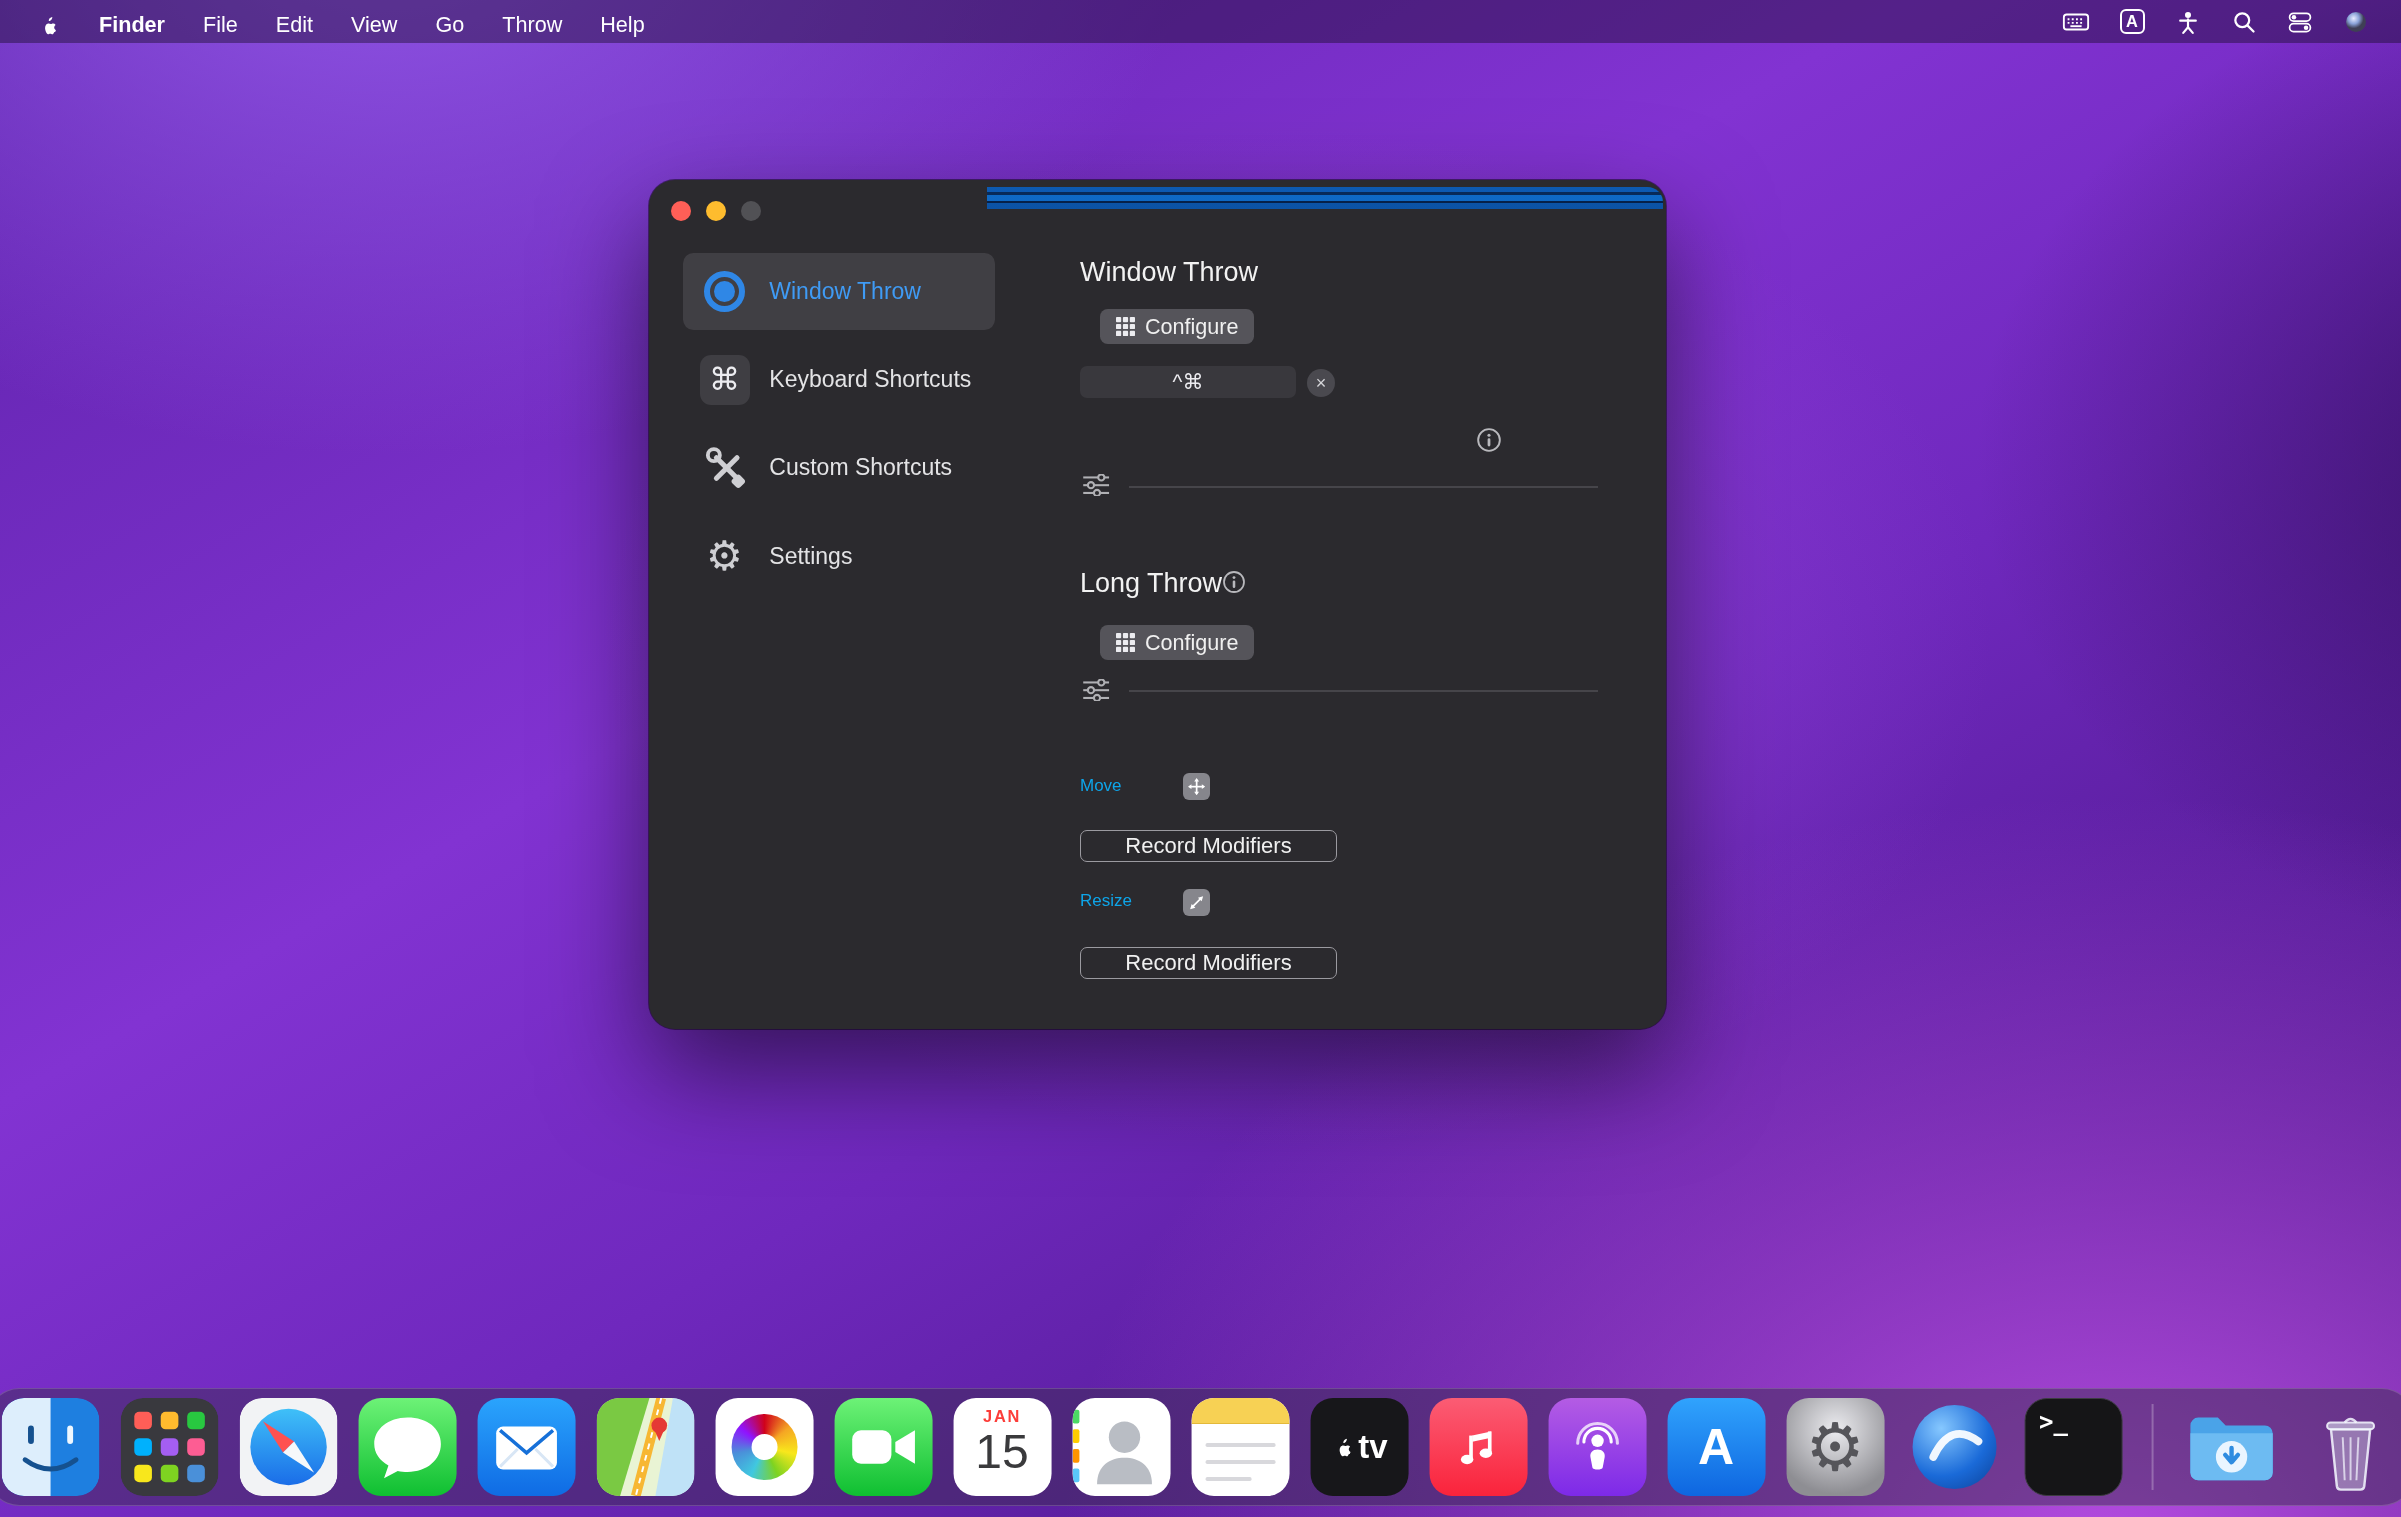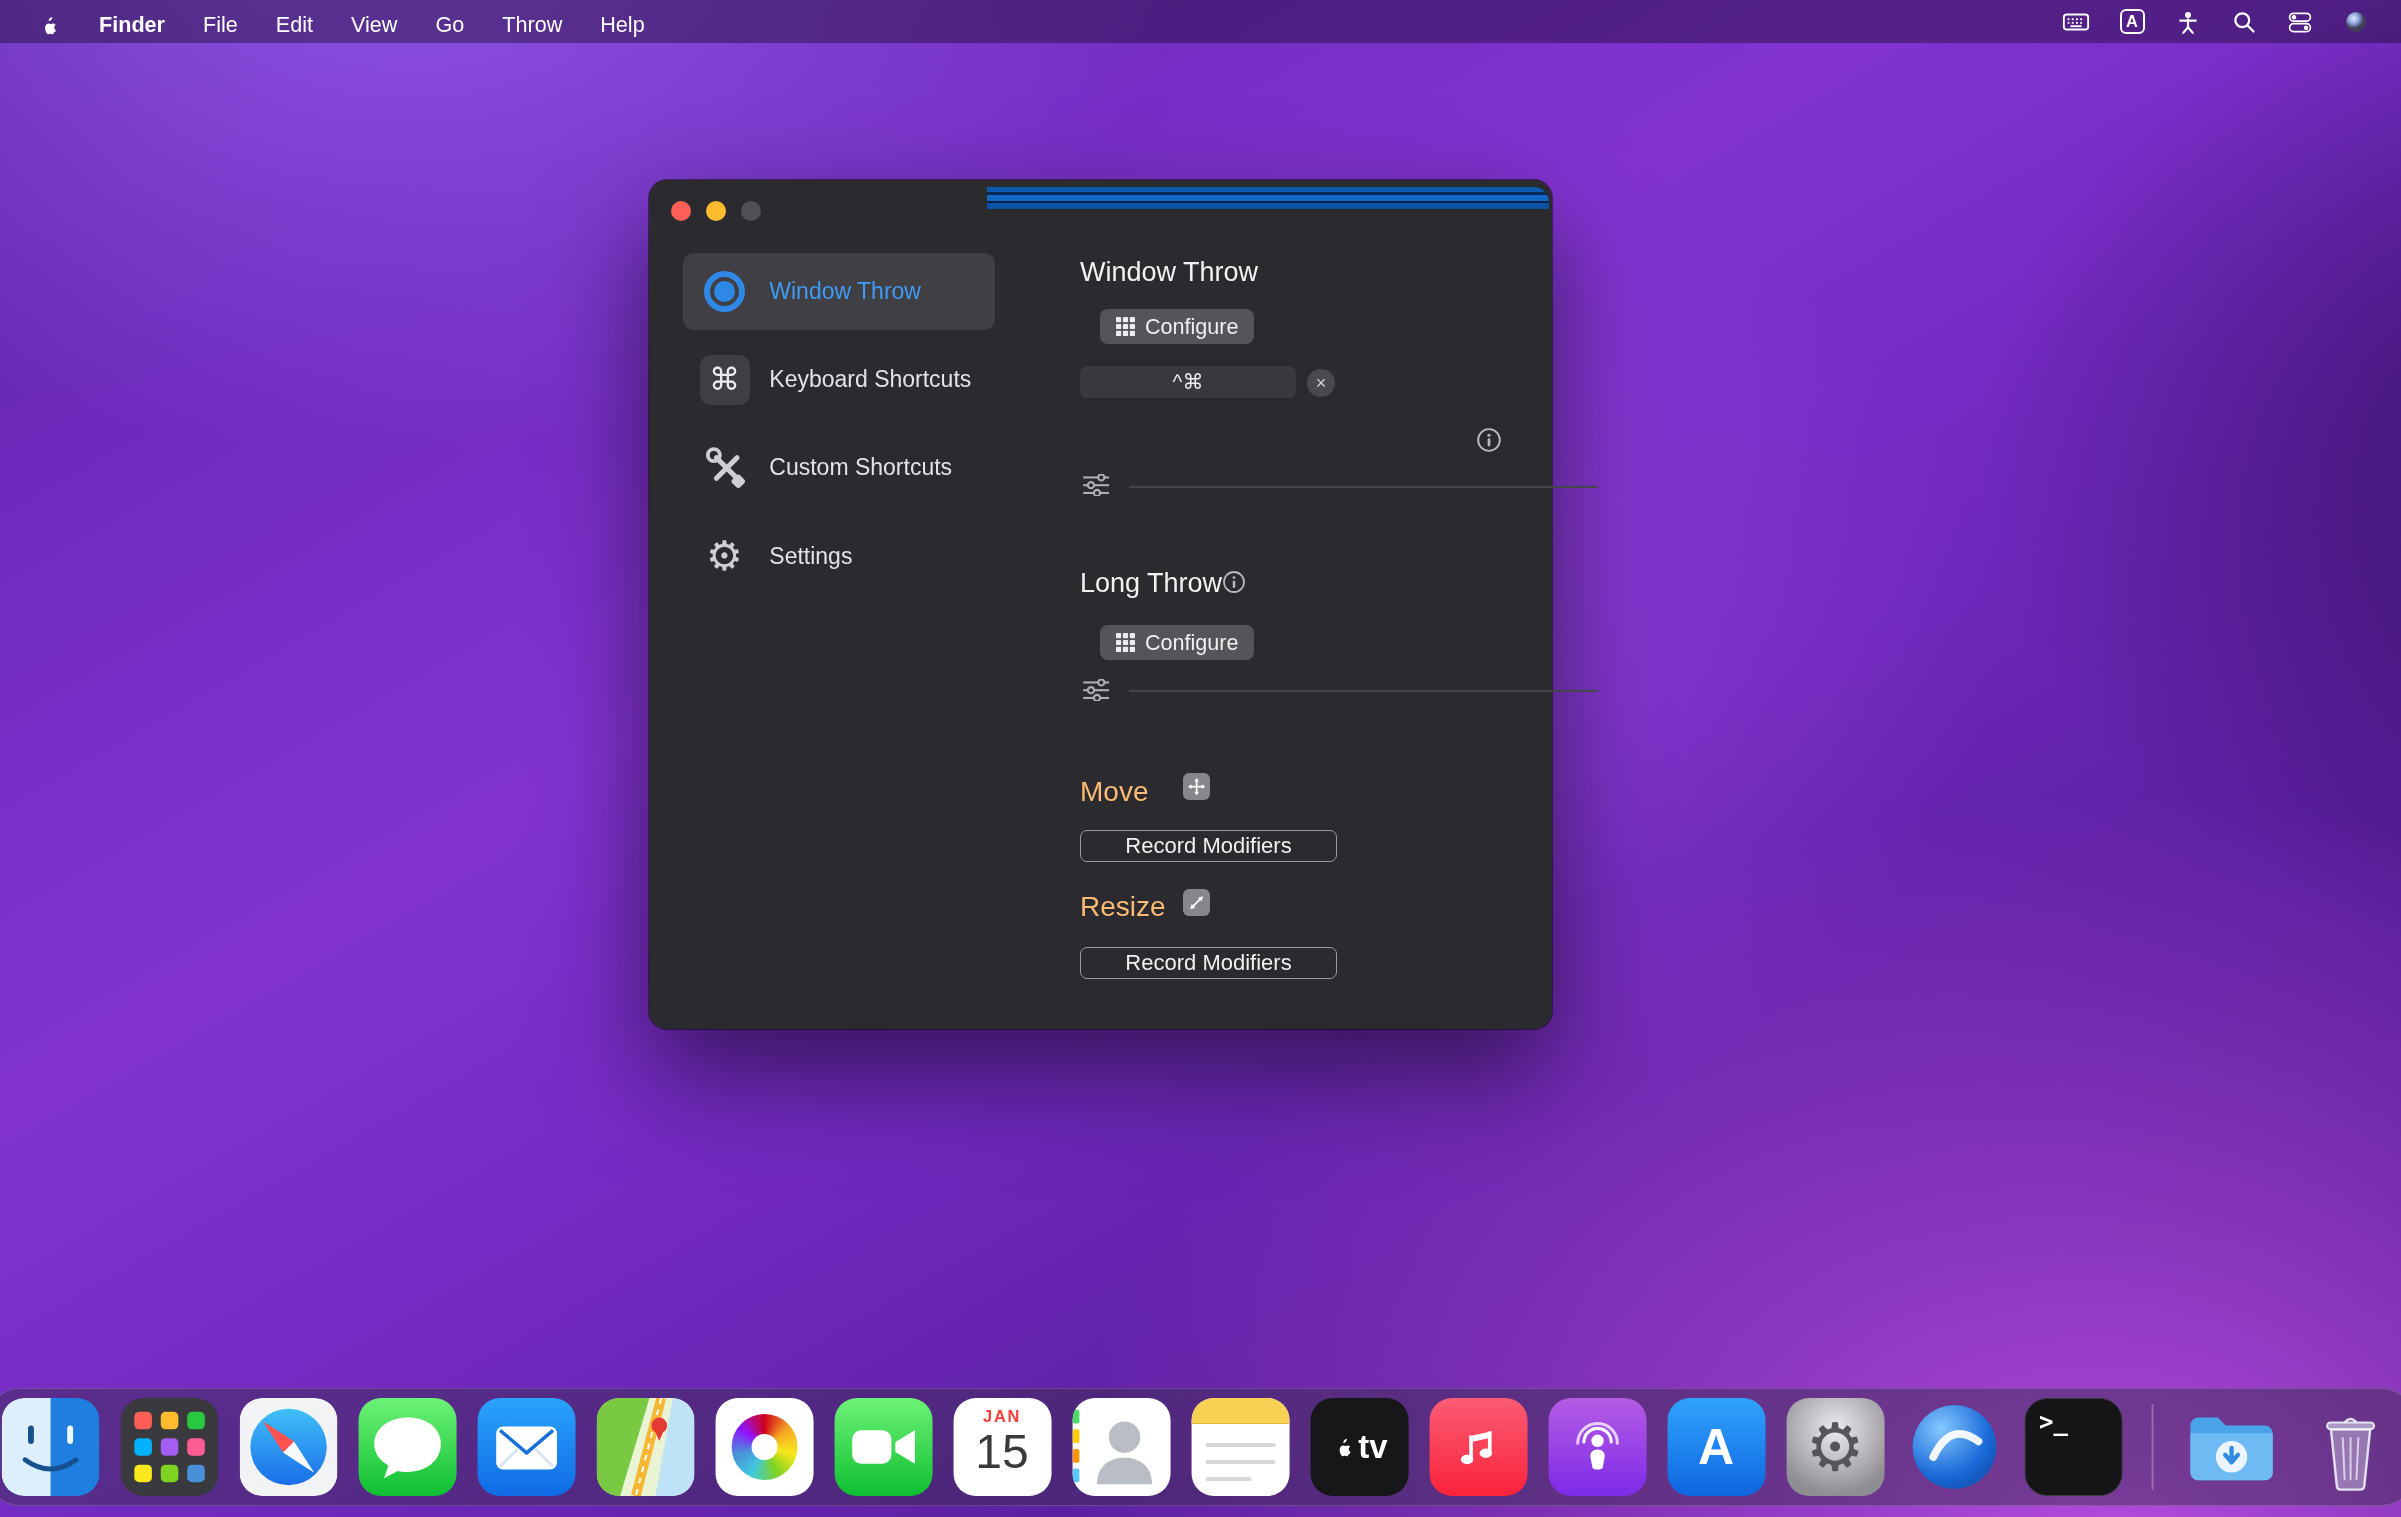--- a/index.html
+++ b/index.html
@@ -30,22 +30,22 @@
   .menu-item { cursor:default; }
   .menu-right { margin-left:auto; display:flex; align-items:center; gap:28px; padding-right:31px; }
   .status-icon { width:28px; height:28px; display:flex; align-items:center; justify-content:center; }
   .input-src-box {
     width:25px; height:25px; border:2.2px solid #fff; border-radius:6px;
     display:flex; align-items:center; justify-content:center; font-size:16.4px; font-weight:bold; color:#fff;
   }
 
   
   .app-window {
-    position:absolute; left:649px; top:180px; width:903px; height:849px;
-    background:#2b2a2e; border-radius:18px;
+    position:absolute; left:649px; top:180px; width:1017px; height:849px;
+    background:#2b2a2e; border-radius:26px;
     box-shadow:0 43px 104px rgba(0,0,0,.55), 0 0 0 0.9px rgba(0,0,0,.45);
   }
   .window-stripe {
     position:absolute; left:338px; top:7px; right:2.6px; height:26px;
     border-top-right-radius:15.5px; opacity:.95;
     background:linear-gradient(180deg,
       #0b5cb8 0 5.2px, #062a5a 5.2px 7.8px,
       #0d6ccc 7.8px 14px, #04204a 14px 16.4px,
       #0a55ac 16.4px 22.4px, rgba(0,0,0,0) 22.4px);
   }
@@ -104,21 +104,21 @@
   .info-btn { position:absolute; background:none; border:none; padding:0; cursor:default; }
   .info-1 { left:827px; top:247px; }
   .info-2 { left:573px; top:390px; }
   .sliders-btn { position:absolute; background:none; border:none; padding:0; cursor:default; }
   .sl-1 { left:434px; top:294px; }
   .sl-2 { left:434px; top:499px; }
   .hdivider { position:absolute; height:1.7px; background:#46454a; left:480px; width:469px; }
   .dv-1 { top:306px; }
   .dv-2 { top:510px; }
 
-  .prop-label { position:absolute; color:#fdba74; font-size:28px; }
+  .prop-label { position:absolute; color:#0ea5e9; font-size:17px; }
   .lbl-move { left:431px; top:596px; }
   .lbl-resize { left:431px; top:711px; }
   .mini-tile {
     position:absolute; width:27px; height:27px; background:#86868c; border-radius:6px;
     display:flex; align-items:center; justify-content:center;
   }
   .tile-move { left:534px; top:593px; }
   .tile-resize { left:534px; top:709px; }
   .record-mod-btn {
     position:absolute; left:431px; width:257px; height:32px;

